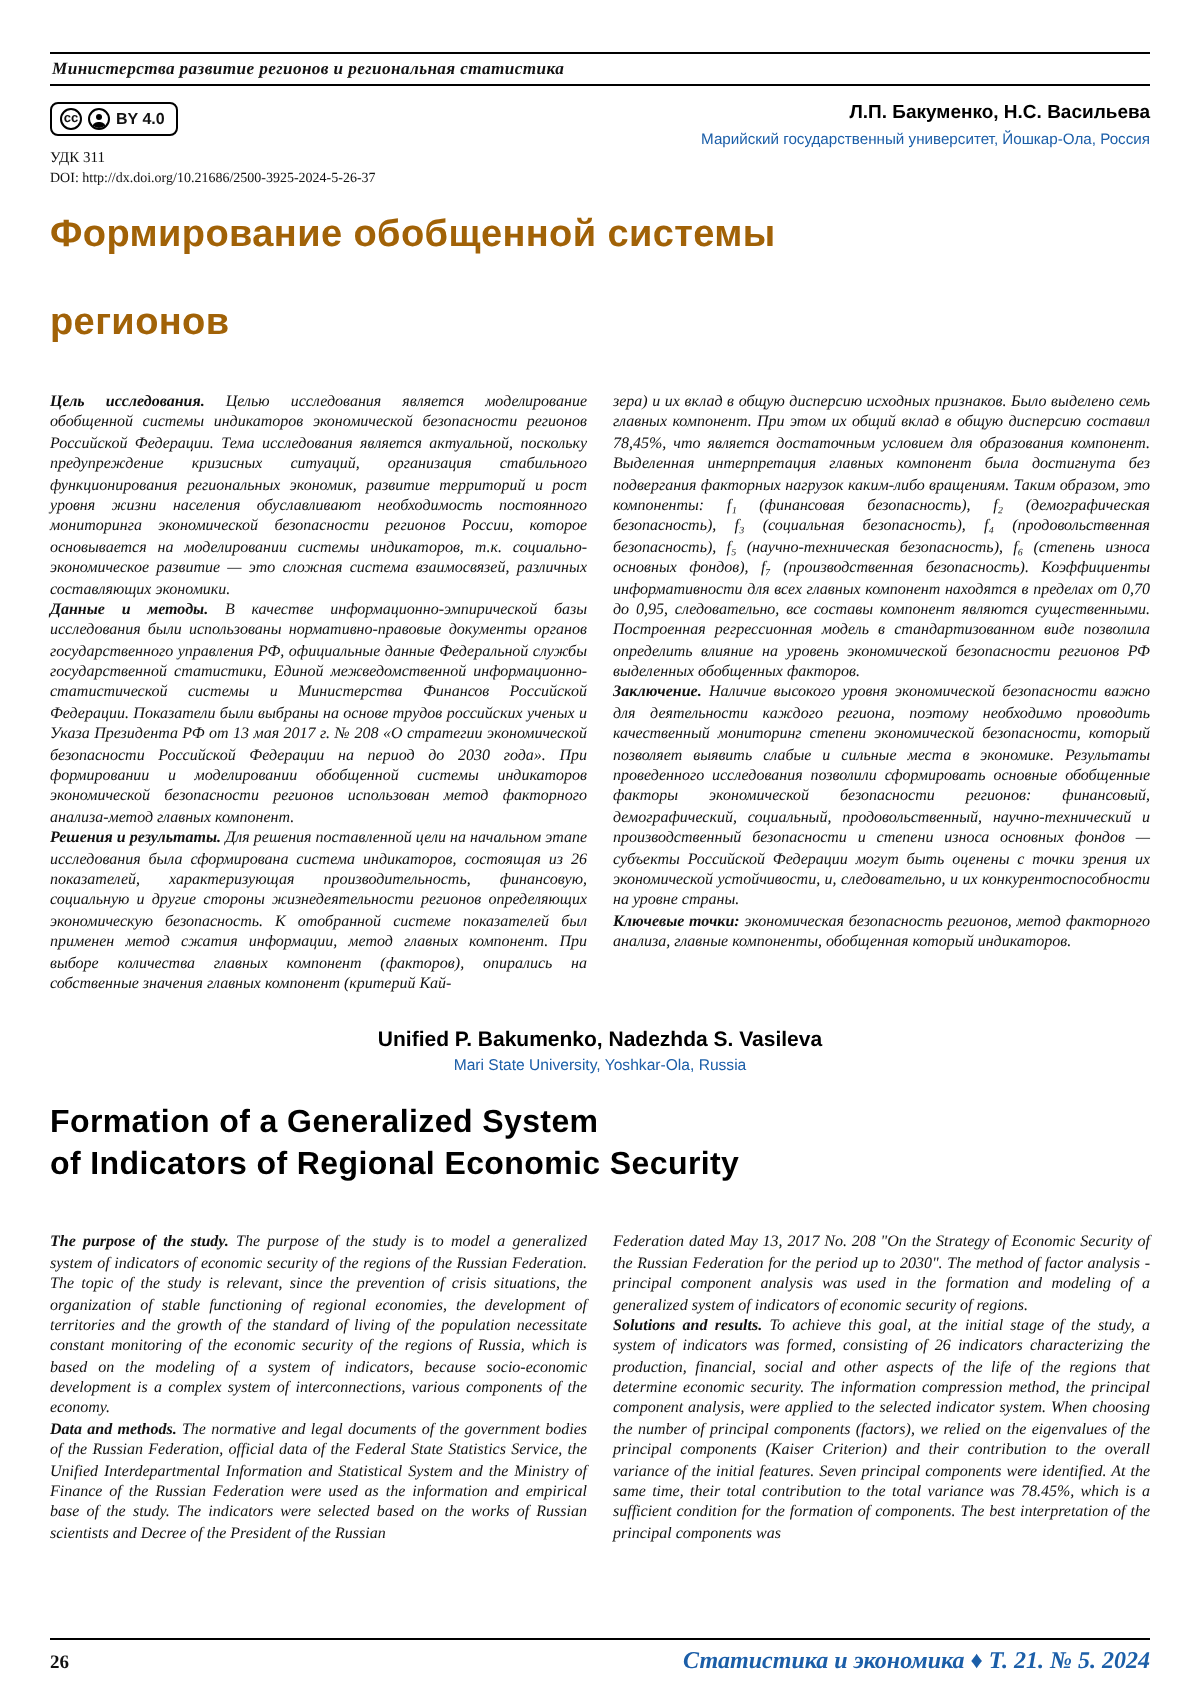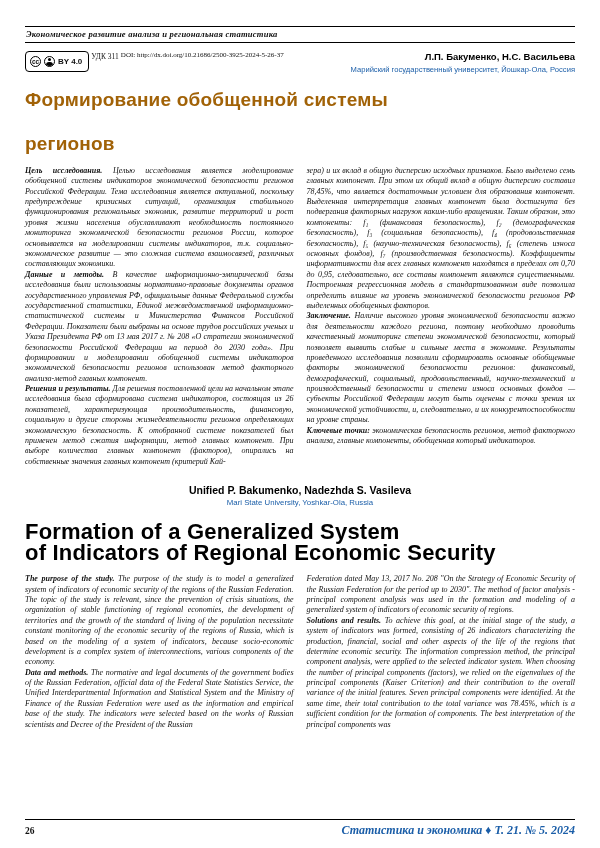--- a/index.html
+++ b/index.html
@@ -21,21 +21,21 @@
     border-bottom:1px solid #000;
     padding:2px 1px 3px 1px;
   }
   .running-head{
     font-family:"Liberation Serif", serif;
     font-size:8.6px;font-weight:bold;font-style:italic;
     letter-spacing:.2px;
   }
   
   .meta-row{display:flex;justify-content:space-between;margin-top:8px;}
-  .meta-left{display:flex;flex-direction:row;gap:2px;}
+  .meta-left{display:flex;flex-direction:column;gap:2px;}
   .cc-badge{
     display:inline-flex;align-items:center;gap:3px;
     border:1.5px solid #000;border-radius:4px;
     padding:2px 6px 2px 4px;width:max-content;
     font-family:"Liberation Sans", sans-serif;
     font-size:8px;font-weight:bold;
     margin-bottom:3px;
   }
   .cc-circle{
     width:11px;height:11px;border:1.2px solid #000;border-radius:50%;
@@ -68,21 +68,21 @@
   }
   
   .title-ru{
     margin:14px 0 0 0;
     font-family:"Liberation Sans", sans-serif;
     font-weight:bold;font-size:19px;line-height:22px;
     color:#a16207;letter-spacing:.2px;
   }
   
   .abstract{
-    display:flex;gap:13px;margin-top:11px;
+    display:flex;gap:13px;margin-top:23px;
   }
   .abstract .col{
     width:269px;
     font-family:"Liberation Serif", serif;
     font-style:italic;font-size:8px;line-height:1.3;
     text-align:justify;
   }
   .abstract p{margin:0;}
   .abstract .lead{font-weight:bold;}
   
@@ -94,21 +94,21 @@
     font-size:10.5px;font-weight:bold;color:#000;
   }
   .affil-en{
     font-family:"Liberation Sans", sans-serif;
     font-size:7.8px;color:#1b5ea8;margin-top:2px;
   }
   
   .title-en{
     margin:15px 0 0 0;
     font-family:"Liberation Sans", sans-serif;
-    font-weight:bold;font-size:22px;line-height:20.5px;
+    font-weight:bold;font-size:16px;line-height:20.5px;
     color:#000;letter-spacing:.2px;
   }
   
   .footer{
     margin-top:auto;
     border-top:1px solid #000;
     padding-top:3px;
     display:flex;justify-content:space-between;align-items:baseline;
   }
   .page-number{font-size:9.5px;font-weight:bold;font-family:"Liberation Serif", serif;}
@@ -116,21 +116,21 @@
     font-family:"Liberation Serif", serif;
     font-size:12px;font-weight:bold;font-style:italic;color:#1b5ea8;
   }
 </style>
 </head>
 <body>
 
 <div class="page">
 
   <div class="running-head-wrap">
-    <div class="running-head">Экономическое развитие анализа и региональная статистика</div>
+    <div class="running-head">Министерства развитие регионов и региональная статистика</div>
   </div>
 
   <div class="meta-row">
     <div class="meta-left">
       <div class="cc-badge">
         <span class="cc-circle">cc</span>
         <span class="person-glyph"></span>
         <span>BY 4.0</span>
       </div>
       <div class="udk">УДК 311</div>

